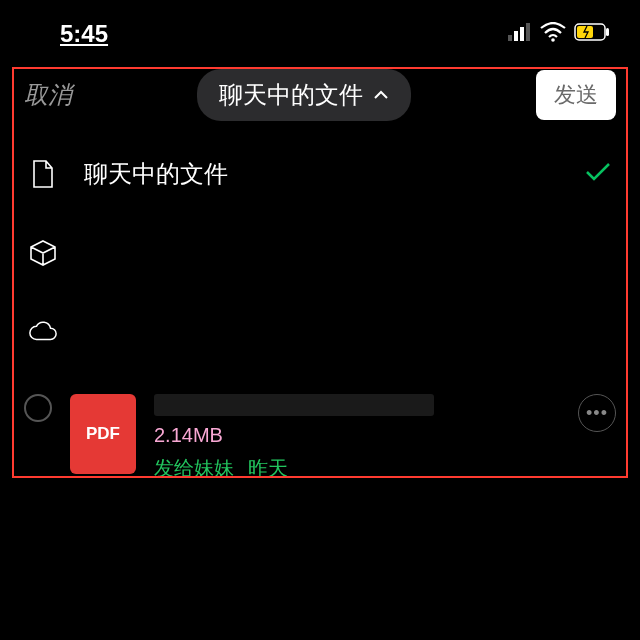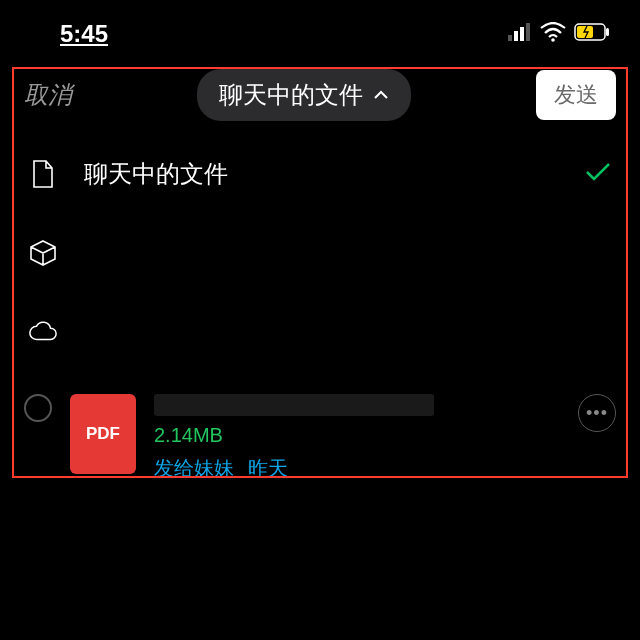--- a/index.html
+++ b/index.html
@@ -147,25 +147,25 @@
       gap: 8px;
     }
     .file-name {
       height: 22px;
       background: #1a1a1a;
       width: 280px;
       border-radius: 3px;
     }
     .file-size {
       font-size: 20px;
-      color: #22c55e;
+      color: #f9a8d4;
     }
     .file-meta {
       font-size: 20px;
-      color: #0ea5e9;
+      color: #22c55e;
       display: flex;
       gap: 14px;
     }
     .more-btn {
       width: 38px;
       height: 38px;
       border: 1.5px solid #555;
       border-radius: 50%;
       display: flex;
       align-items: center;

